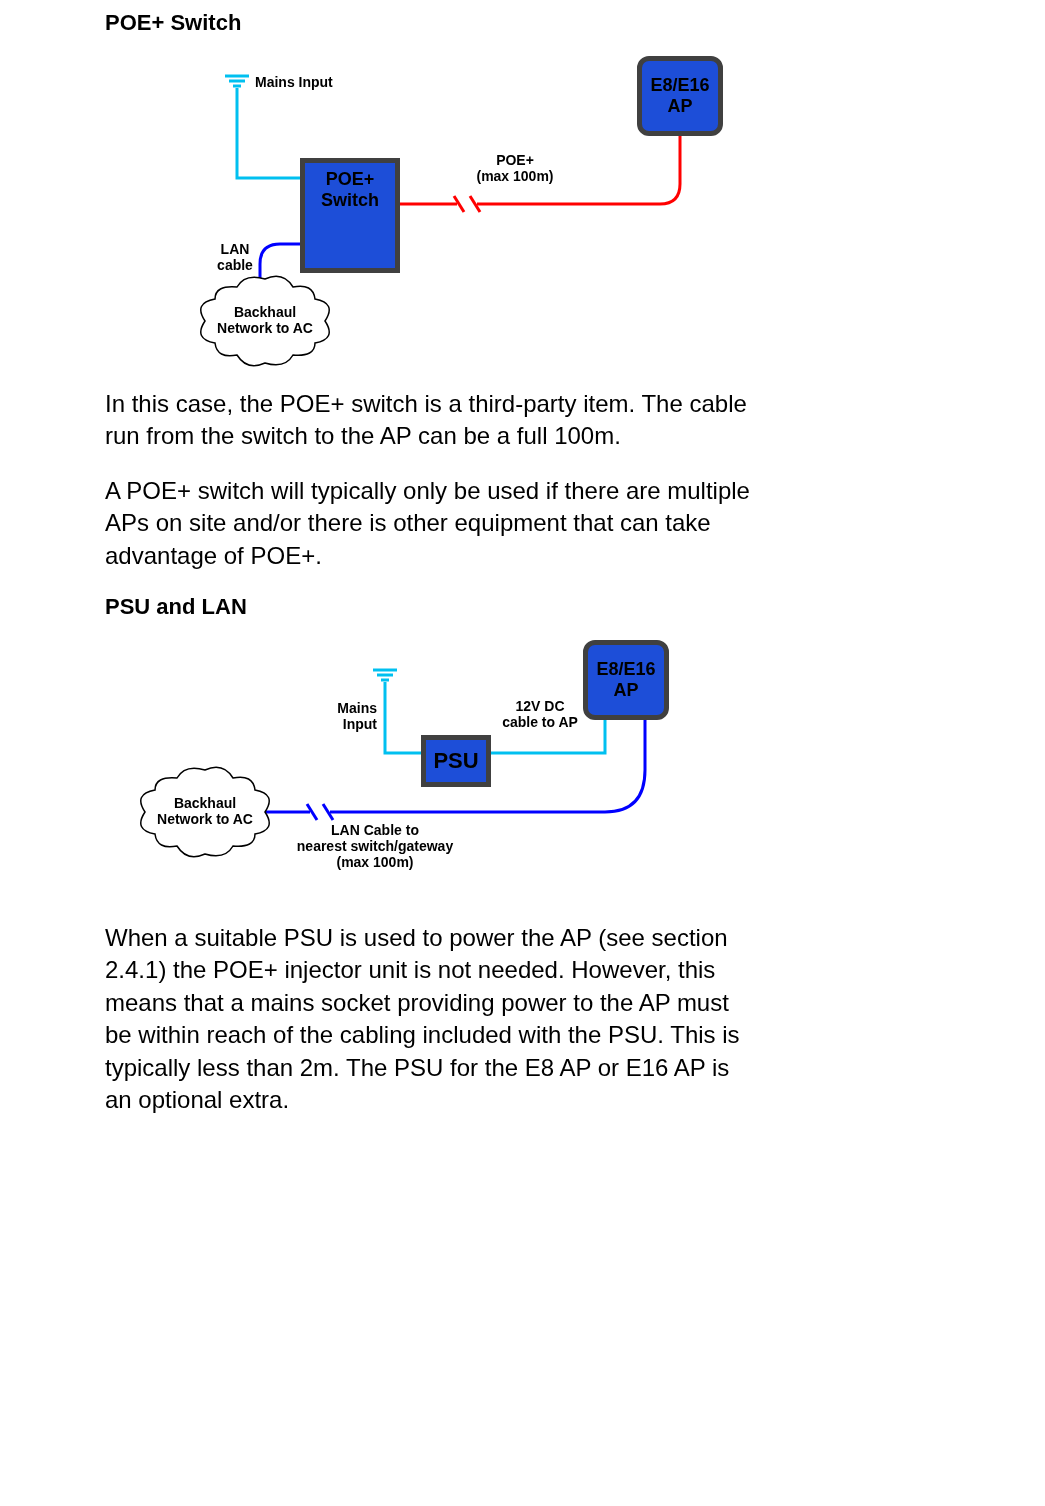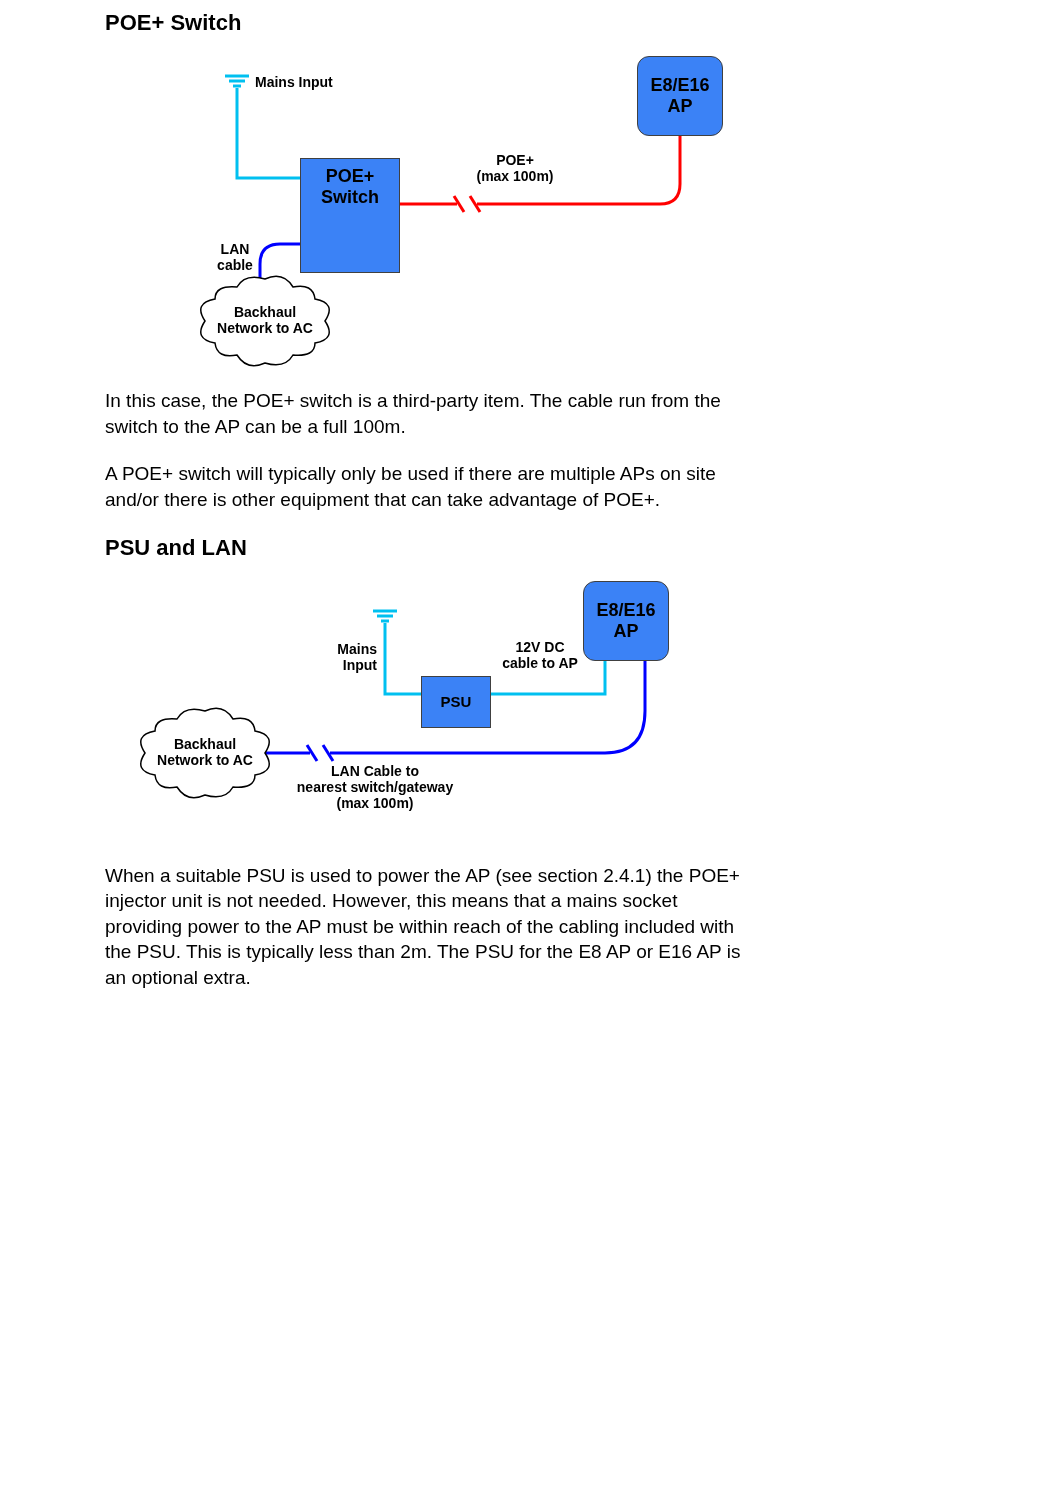--- a/index.html
+++ b/index.html
@@ -16,21 +16,21 @@
     width: 859px; height: 1506px;
     padding: 0 105px 10px 105px;
   }
   .h2 {
     font-size: 22px;
     font-weight: bold;
     margin: 0;
     padding-top: 10px;
   }
   .para {
-    font-size: 19px;
+    font-size: 24px;
     line-height: 1.35;
     margin: 22px 0 0 0;
   }
   .diagram {
     position: relative;
     margin: 20px auto 18px auto;
     width: 680px;
   }
   #diagram1 { height: 310px; }
   #diagram2 { height: 260px; }
@@ -40,22 +40,22 @@
     overflow: visible;
   }
   .node {
     position: absolute;
     display: flex;
     flex-direction: column;
     align-items: center;
     justify-content: center;
     text-align: center;
     font-weight: bold;
-    background: #3b82f6;
-    border: 1px solid #404040;
+    background: #1d4ed8;
+    border: 5px solid #404040;
   }
   .cloud {
     position: absolute;
     text-align: center;
     font-weight: bold;
     font-size: 14px;
     line-height: 1.15;
   }
   .lbl {
     position: absolute;
@@ -176,21 +176,21 @@
                q -8 14 -28 8
                q -18 8 -28 -8
                q -20 4 -22 -12
                q -22 -4 -10 -22 z" fill="#fff" stroke="#000" stroke-width="1.5"></path>
 
       <line x1="268" y1="30" x2="292" y2="30" stroke="#00c0f0" stroke-width="3"></line>
       <line x1="272" y1="35" x2="288" y2="35" stroke="#00c0f0" stroke-width="3"></line>
       <line x1="276" y1="40" x2="284" y2="40" stroke="#00c0f0" stroke-width="3"></line>
     </svg>
 
-    <div class="node" style="left:316px; top:95px; width:70px; height:52px; font-size:15px;align-items:center;">
+    <div class="node" style="left:316px; top:95px; width:70px; height:52px; font-size:22px;align-items:center;">
       <span>PSU</span>
     </div>
 
     <div class="node" style="left:478px; top:0px; width:86px; height:80px; border-radius:12px; font-size:18px;">
       <span>E8/E16</span>
       <span>AP</span>
     </div>
 
     <div class="lbl" style="left:222px; top:60px; width:50px; text-align:right;">
       <span>Mains</span><br>

